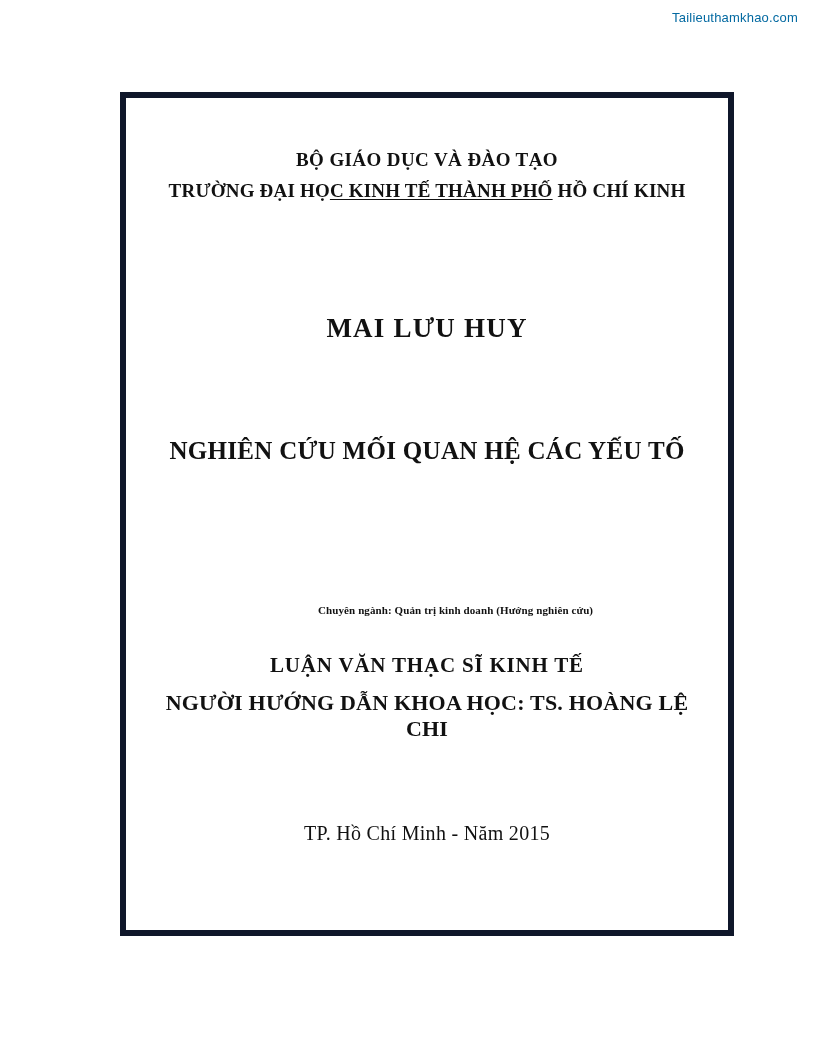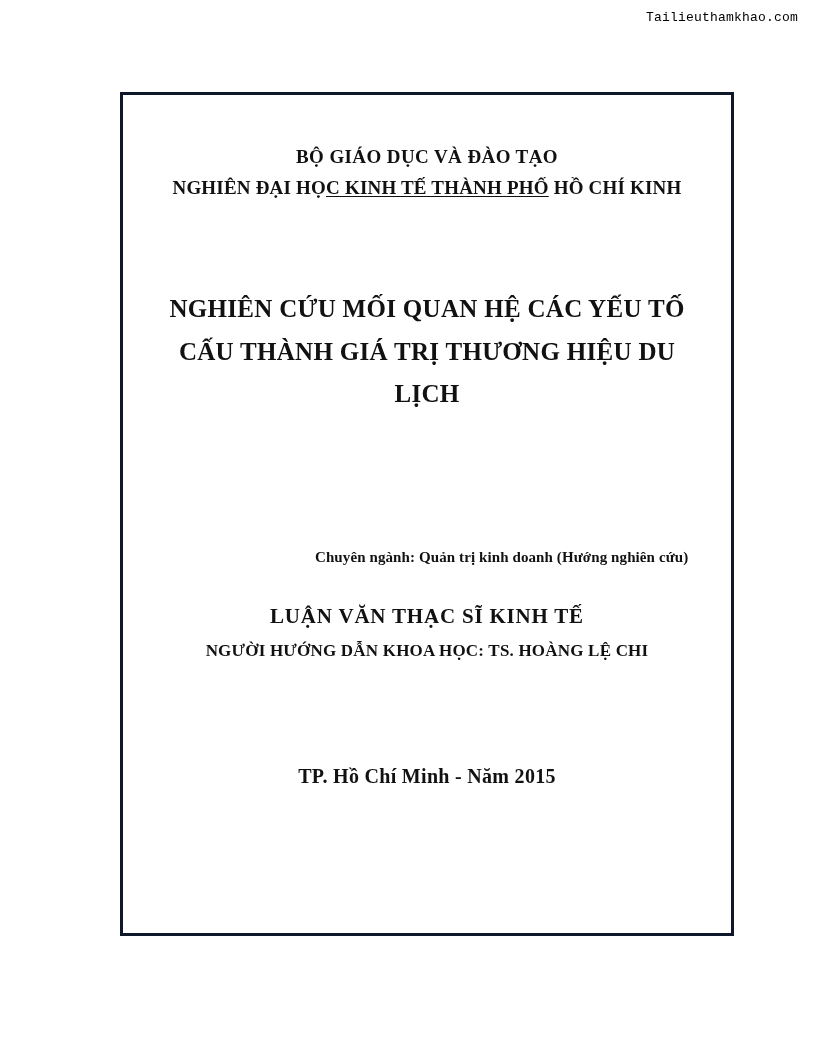--- a/index.html
+++ b/index.html
@@ -13,34 +13,34 @@
     position: relative;
     font-family: "Liberation Serif", serif;
     color: #111111;
     overflow: hidden;
   }
 
   .watermark {
     position: absolute;
     top: 10px;
     right: 18px;
-    font-family: Liberation Mono, monospace;
+    font-family: Liberation Sans, sans-serif;
     font-size: 13px;
-    color: #000000;
+    color: #0369a1;
     letter-spacing: 0.2px;
     user-select: none;
   }
 
   .page-frame {
     position: absolute;
     left: 120px;
     top: 92px;
     width: 614px;
     height: 844px;
-    border: 3px solid #0f172a;
+    border: 6px solid #0f172a;
     box-sizing: border-box;
     background: #ffffff;
   }
 
   .inner {
     position: absolute;
     left: 0;
     right: 0;
     top: 0;
     bottom: 0;
@@ -87,62 +87,62 @@
   .thesis-title .line {
     display: block;
   }
 
   .meta-block {
     margin-top: 126px;
     text-align: left;
     padding-left: 166px;
   }
   .meta-line {
-    font-size: 15px;
+    font-size: 11px;
     font-weight: bold;
     line-height: 2.05;
     letter-spacing: 0.1px;
   }
 
   .degree {
     margin-top: 32px;
     font-size: 21px;
     font-weight: bold;
     letter-spacing: 0.8px;
   }
   .supervisor {
     margin-top: 12px;
-    font-size: 17px;
+    font-size: 22px;
     font-weight: bold;
     letter-spacing: 0.2px;
   }
 
   .place-year {
-    margin-top: 104px;
+    margin-top: 80px;
     font-size: 20px;
-    font-weight: bold;
+    font-weight: normal;
     letter-spacing: 0.3px;
   }
 </style>
 </head>
 <body>
 
 <div class="watermark">Tailieuthamkhao.com</div>
 
 <div class="page-frame">
   <div class="inner">
 
     <div class="ministry">BỘ GIÁO DỤC VÀ ĐÀO TẠO</div>
 
-    <div class="university"><span>NGHIÊN ĐẠI HỌ</span><span class="underline-part">C KINH TẾ THÀNH PHỐ</span><span> HỒ CHÍ KINH</span></div>
+    <div class="university"><span>TRƯỜNG ĐẠI HỌ</span><span class="underline-part">C KINH TẾ THÀNH PHỐ</span><span> HỒ CHÍ KINH</span></div>
 
+    <div class="author">MAI LƯU HUY</div>
 
     <div class="thesis-title">
       <span class="line">NGHIÊN CỨU MỐI QUAN HỆ CÁC YẾU TỐ</span>
-      <span class="line">CẤU THÀNH GIÁ TRỊ THƯƠNG HIỆU DU LỊCH</span>
     </div>
 
     <div class="meta-block">
       <div class="meta-line">Chuyên ngành: Quản trị kinh doanh (Hướng nghiên cứu)</div>
     </div>
 
     <div class="degree">LUẬN VĂN THẠC SĨ KINH TẾ</div>
     <div class="supervisor">NGƯỜI HƯỚNG DẪN KHOA HỌC: TS. HOÀNG LỆ CHI</div>
 
     <div class="place-year">TP. Hồ Chí Minh - Năm 2015</div>

